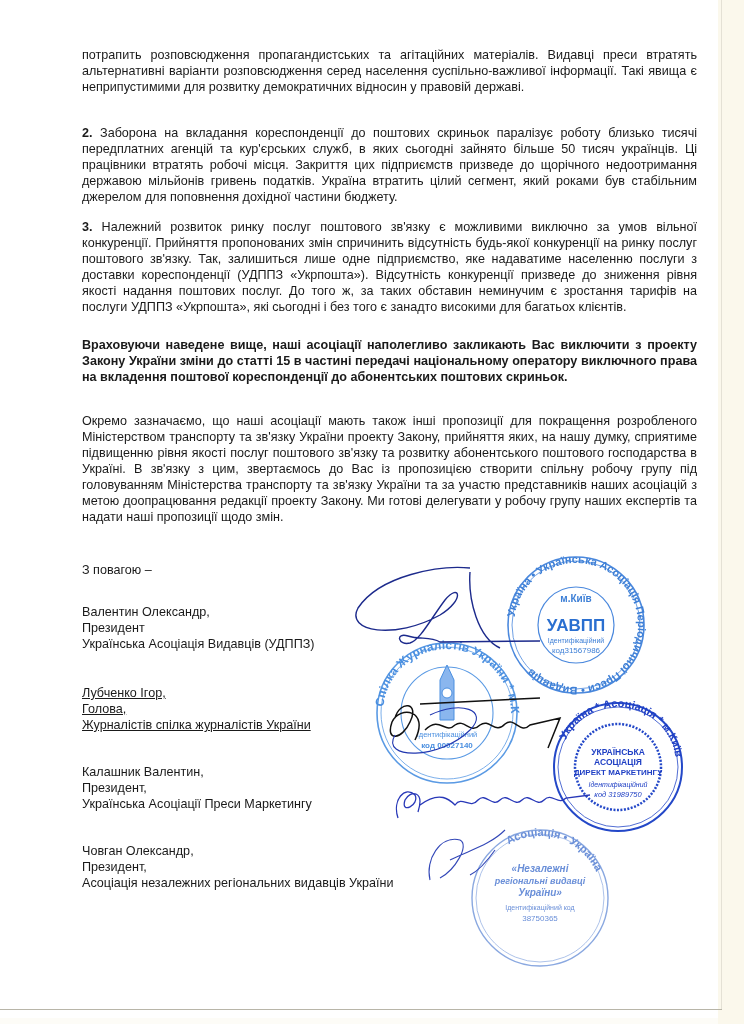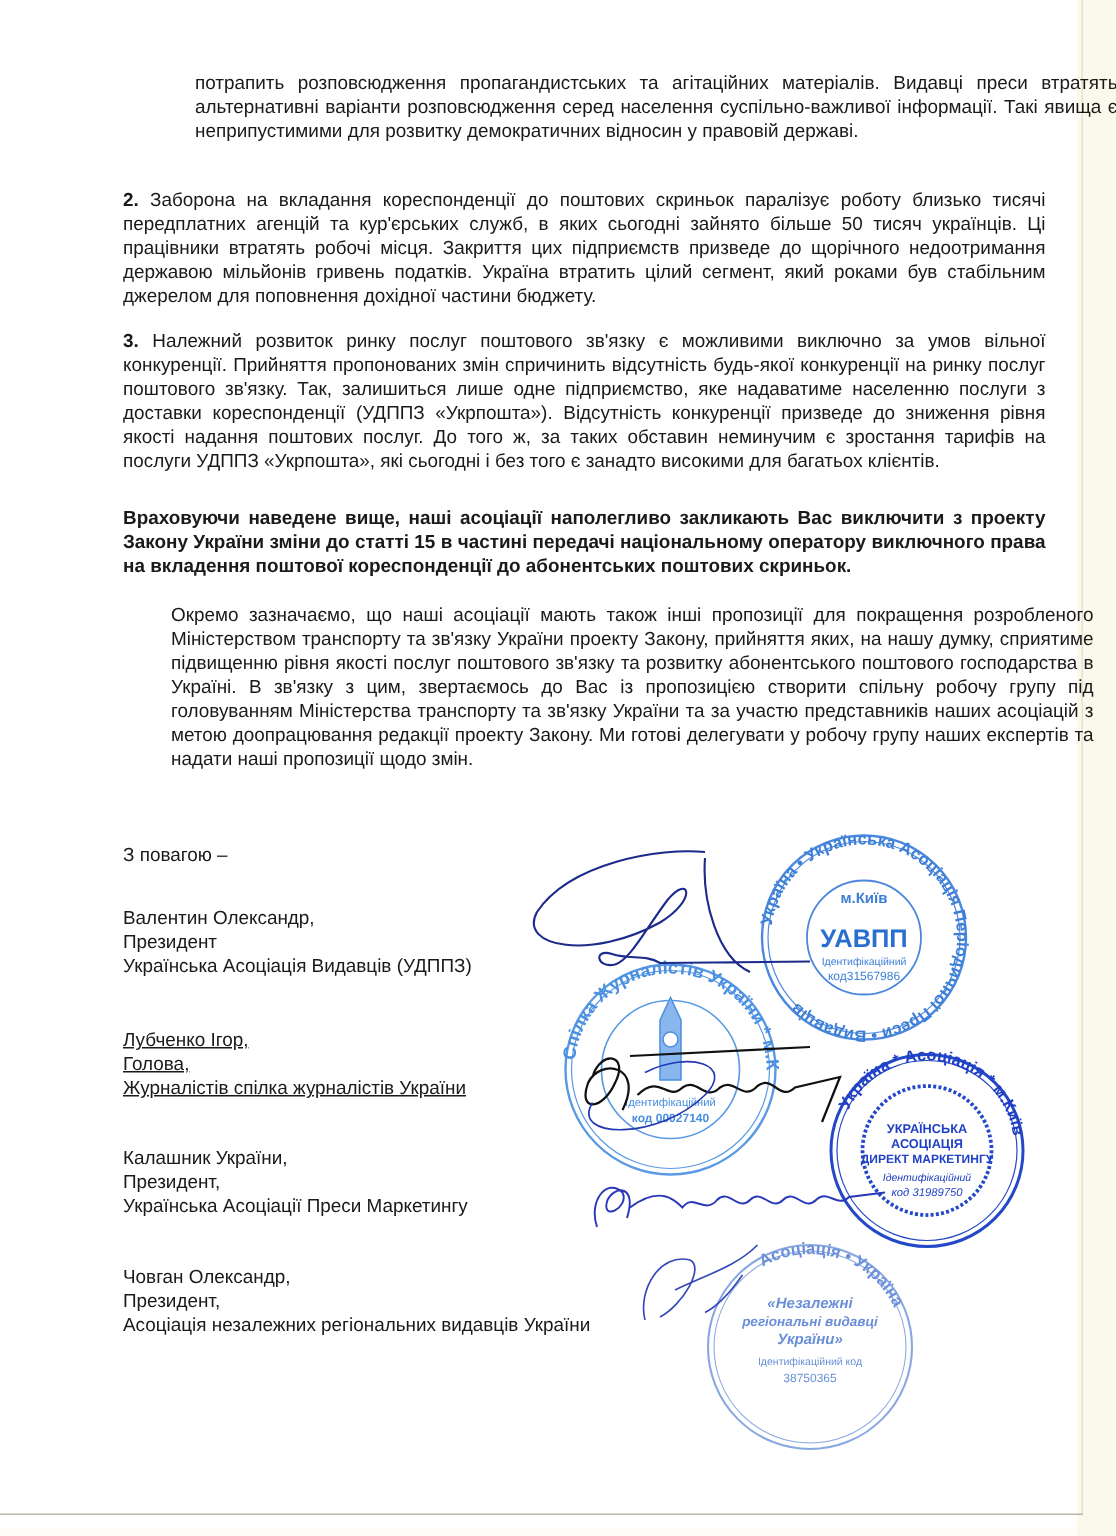--- a/index.html
+++ b/index.html
@@ -22,25 +22,25 @@
   }
   .page-right-line {
     position: absolute; left: 721px; top: 0; width: 1px; height: 1010px; background: #e4e1d5;
   }
   .text {
     position: absolute; left: 82px; width: 615px;
     font-size: 12.6px; line-height: 16px; text-align: justify;
     text-align-last: left;
   }
   .text b { font-weight: bold; }
-  .p1 { top: 47px; margin-left: 48px; }
+  .p1 { top: 47px; }
   .p2 { top: 125px; }
   .p3 { top: 219px; }
   .p4 { top: 337px; font-weight: bold; }
-  .p5 { top: 402px; margin-left: 32px; }
+  .p5 { top: 413px; }
   .sig {
     position: absolute; left: 82px; font-size: 12.6px; line-height: 16px;
   }
   .sig div { white-space: nowrap; }
   .closing { top: 562px; }
   .s1 { top: 604px; }
   .s2 { top: 685px; text-decoration: underline; }
   .s3 { top: 764px; }
   .s4 { top: 843px; }
   svg.overlay { position: absolute; left: 0; top: 0; width: 744px; height: 1024px; pointer-events: none; }
@@ -70,21 +70,21 @@
   <div>Валентин Олександр,</div>
   <div>Президент</div>
   <div>Українська Асоціація Видавців (УДППЗ)</div>
 </div>
 <div class="sig s2">
   <div>Лубченко Ігор,</div>
   <div>Голова,</div>
   <div>Журналістів спілка  журналістів України</div>
 </div>
 <div class="sig s3">
-  <div>Калашник України,</div>
+  <div>Калашник Валентин,</div>
   <div>Президент,</div>
   <div>Українська Асоціації Преси Маркетингу</div>
 </div>
 <div class="sig s4">
   <div>Човган Олександр,</div>
   <div>Президент,</div>
   <div>Асоціація незалежних регіональних видавців України</div>
 </div>
 
 <svg class="overlay" viewBox="0 0 744 1024">

